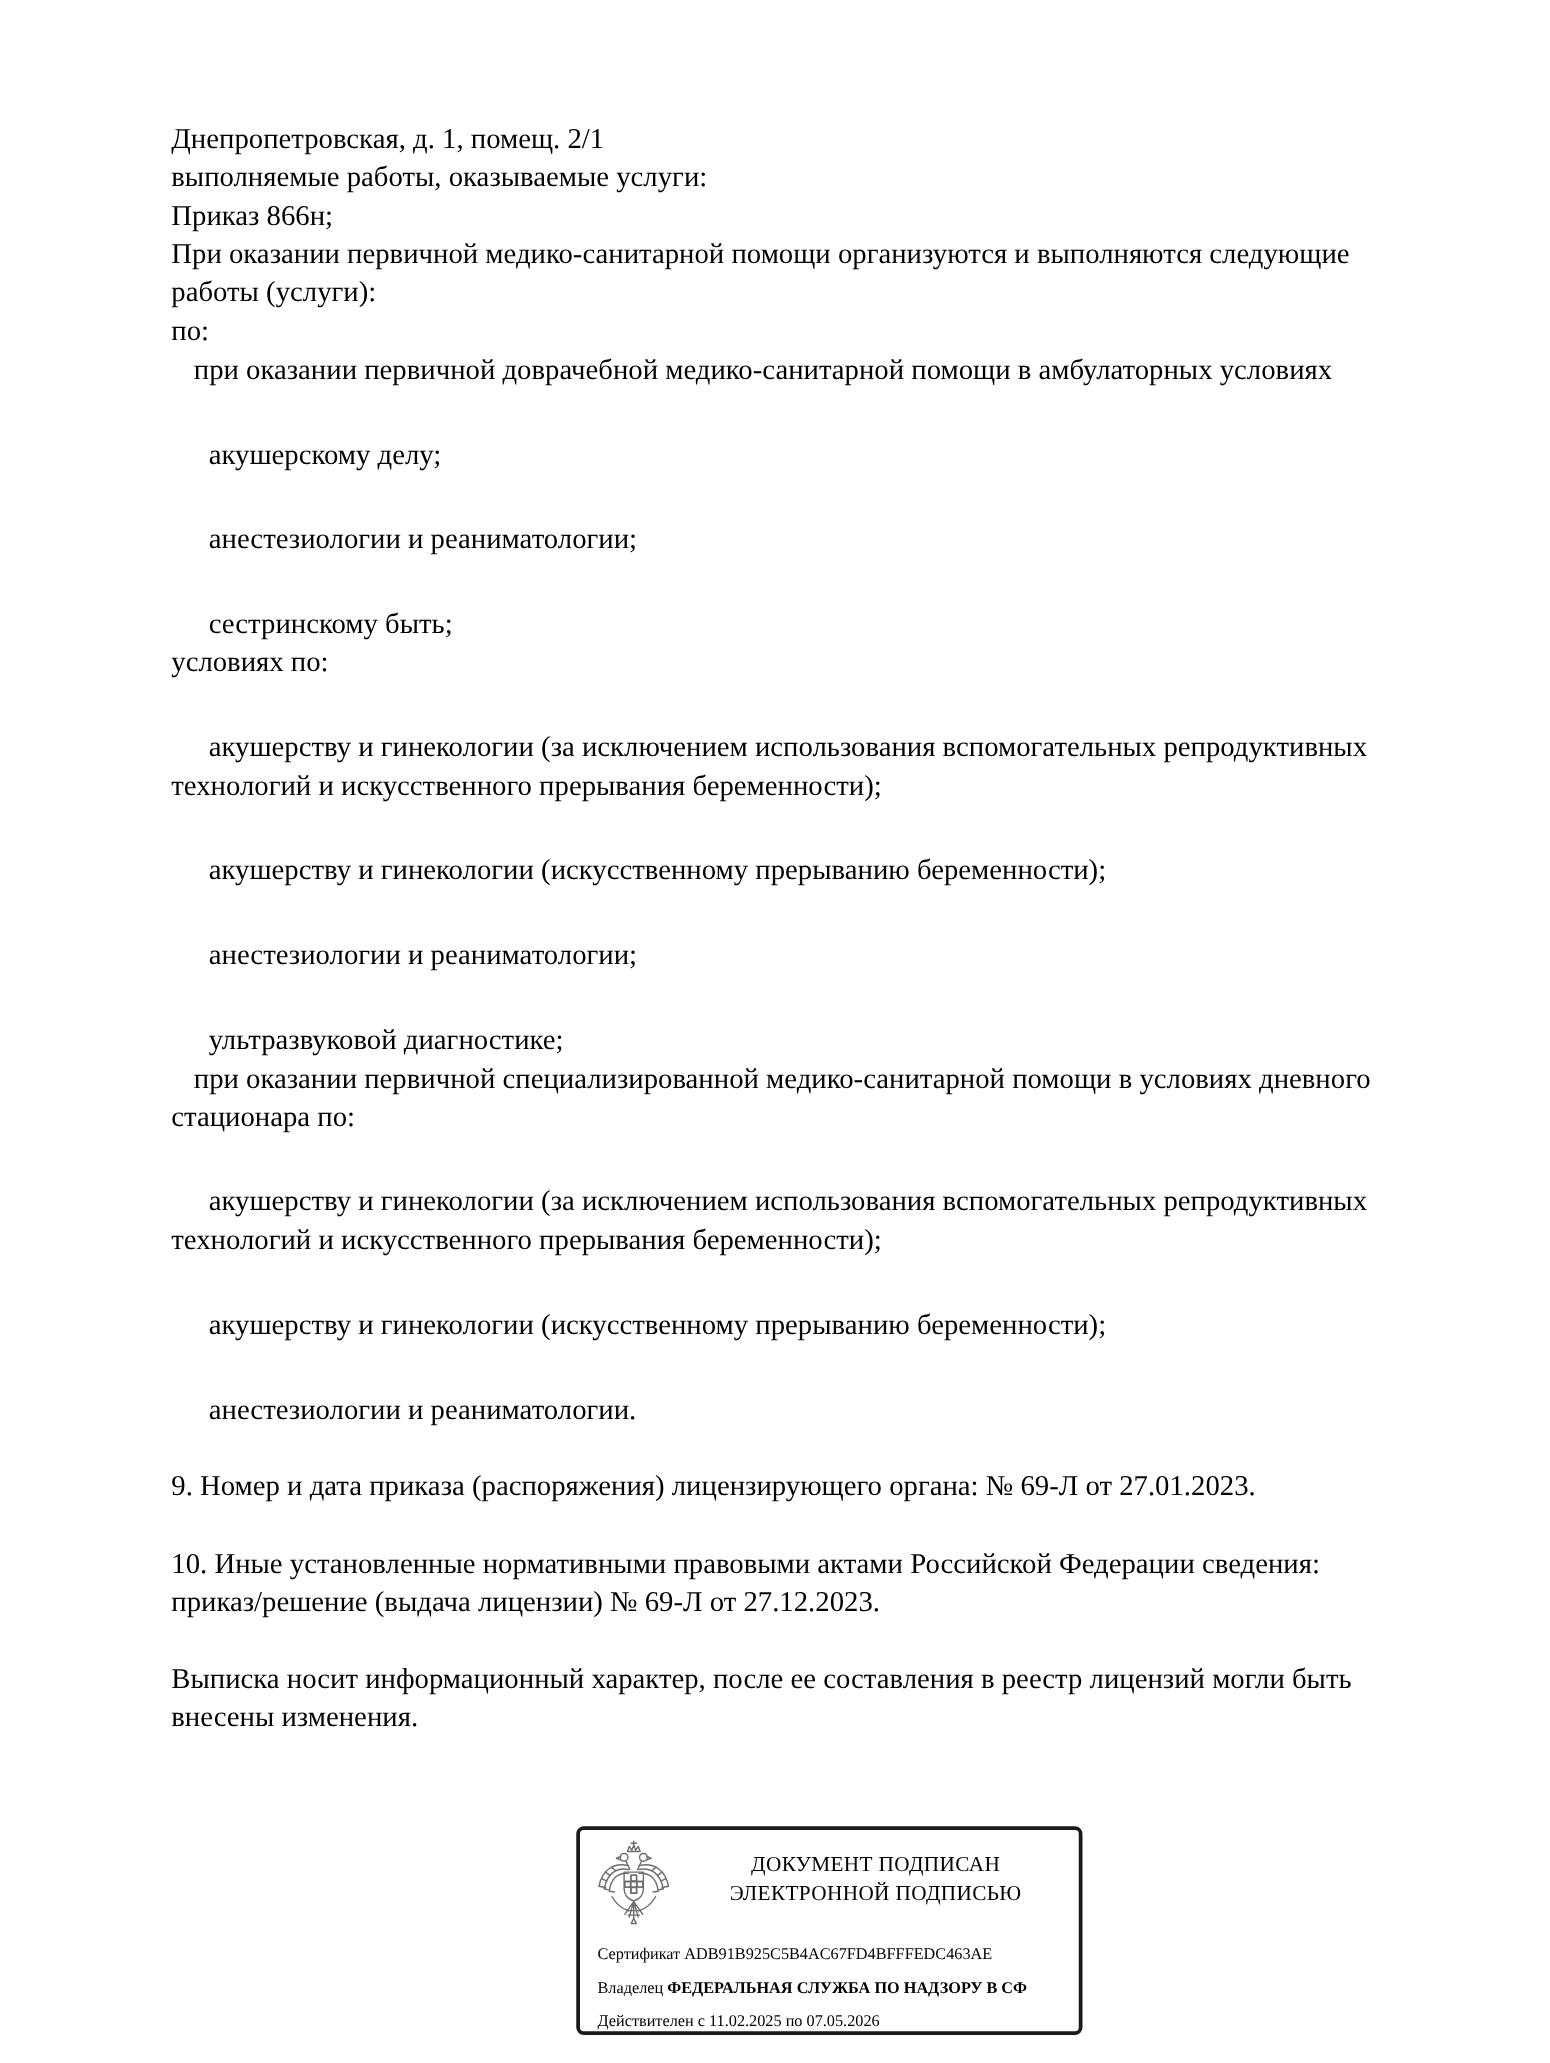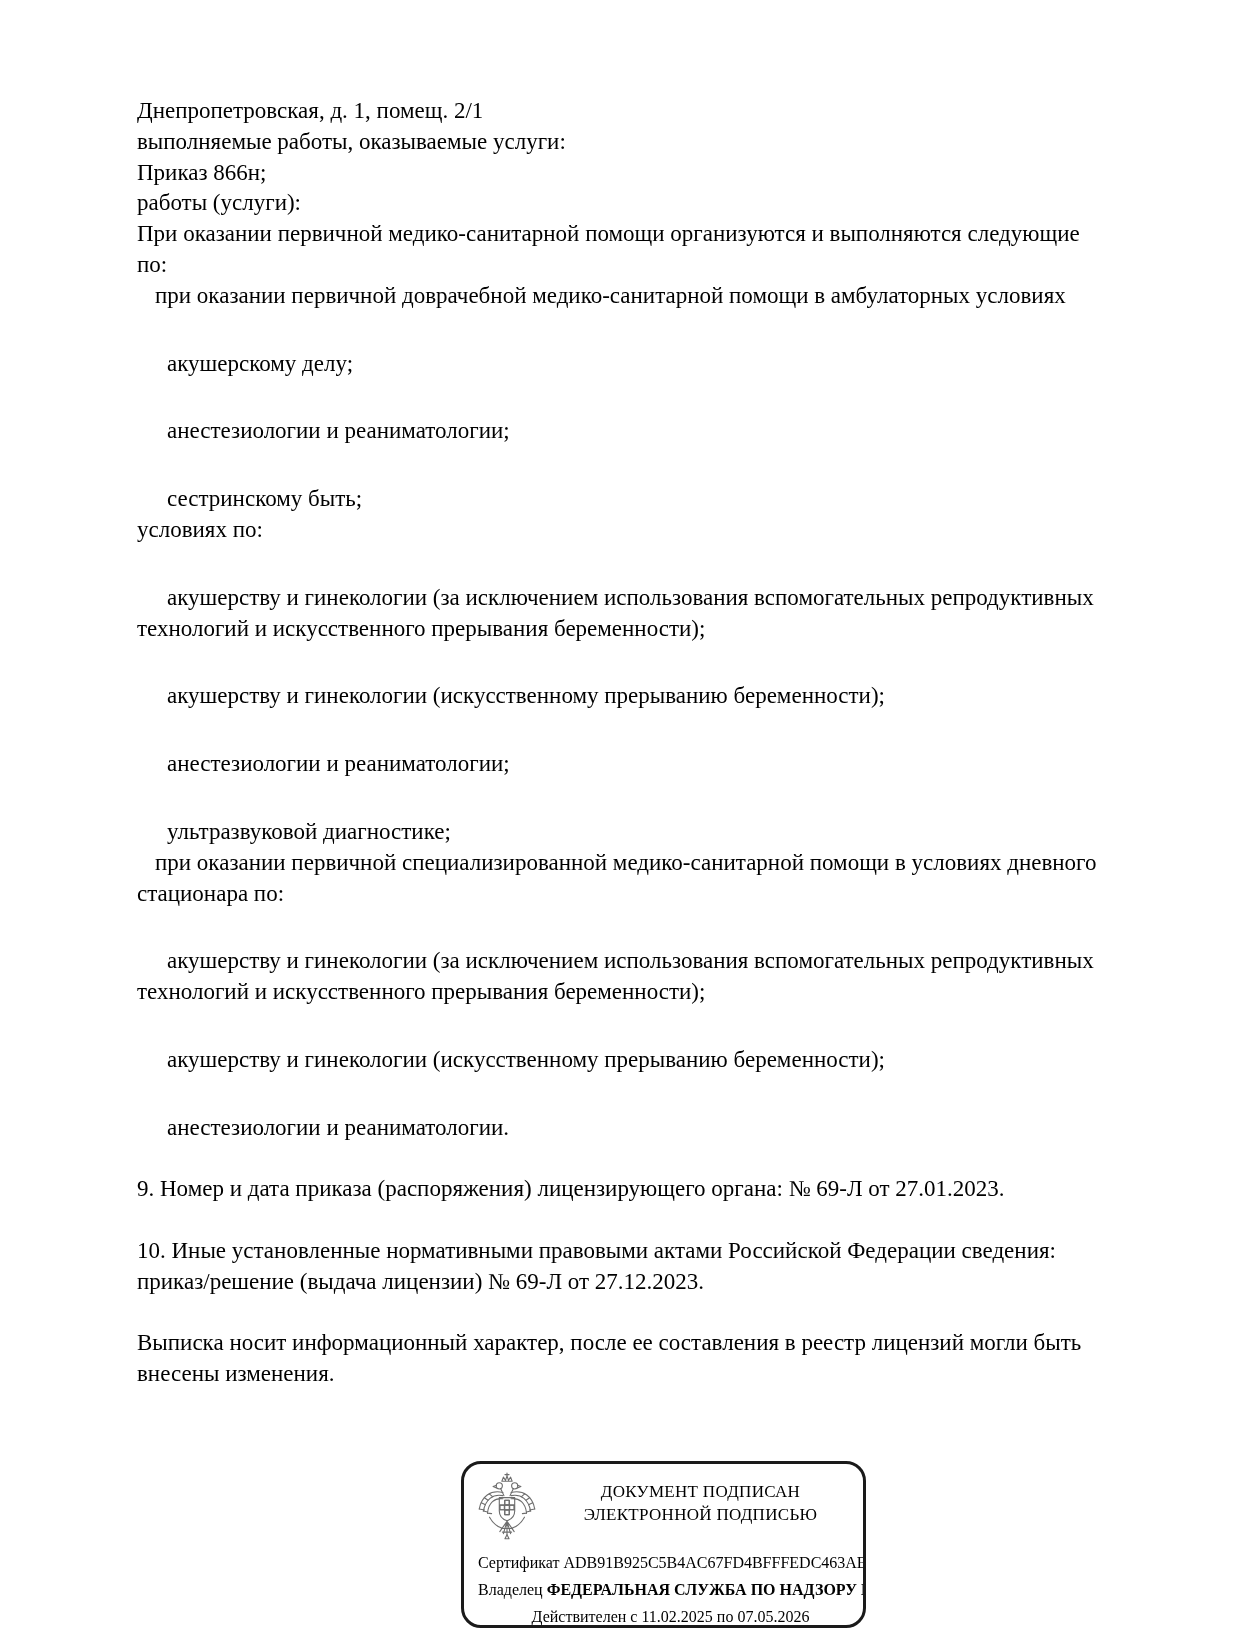--- a/index.html
+++ b/index.html
@@ -26,59 +26,58 @@
   .line.ind1 { padding-left: 18px; }
   .line.ind2 { padding-left: 30px; margin-top: 37px; }
 
   
   .stamp {
     position: absolute;
     left: 461px; top: 1461px;
     width: 405px; height: 167px;
     box-sizing: border-box;
     border: 3px solid #1a1a1a;
-    border-radius: 20px;
+    border-radius: 6px;
     background: #ffffff;
     overflow: hidden;
   }
   .stamp-emblem {
     position: absolute;
     left: 12px; top: 8px;
     width: 62px; height: 76px;
   }
   .stamp-header {
     position: absolute;
     left: 78px; right: 4px; top: 16px;
     text-align: center;
     font-size: 17px;
     line-height: 23px;
     letter-spacing: 0.3px;
     white-space: nowrap;
   }
   .stamp-lines {
     position: absolute;
     left: 14px; top: 85px; right: 0;
-    font-size: 16px;
+    font-size: 13px;
     line-height: 27px;
     white-space: nowrap;
-    text-align: center;
   }
   .stamp-lines .owner-value { font-weight: bold; }
 </style>
 </head>
 <body>
 
 <div class="page">
 
   <div class="doc-body">
       <div class="line ind0">Днепропетровская, д. 1, помещ. 2/1</div>
       <div class="line ind0">выполняемые работы, оказываемые услуги:</div>
       <div class="line ind0">Приказ 866н;</div>
+      <div class="line ind0">При оказании первичной медико-санитарной помощи организуются и выполняются следующие</div>
       <div class="line ind0">работы (услуги):</div>
-      <div class="line ind0">При оказании первичной медико-санитарной помощи организуются и выполняются следующие</div>
       <div class="line ind0">по:</div>
       <div class="line ind1">при оказании первичной доврачебной медико-санитарной помощи в амбулаторных условиях</div>
       <div class="line ind2">акушерскому делу;</div>
       <div class="line ind2">анестезиологии и реаниматологии;</div>
       <div class="line ind2">сестринскому быть;</div>
       <div class="line ind0">условиях по:</div>
       <div class="line ind2">акушерству и гинекологии (за исключением использования вспомогательных репродуктивных</div>
       <div class="line ind0">технологий и искусственного прерывания беременности);</div>
       <div class="line ind2">акушерству и гинекологии (искусственному прерыванию беременности);</div>
       <div class="line ind2">анестезиологии и реаниматологии;</div>

